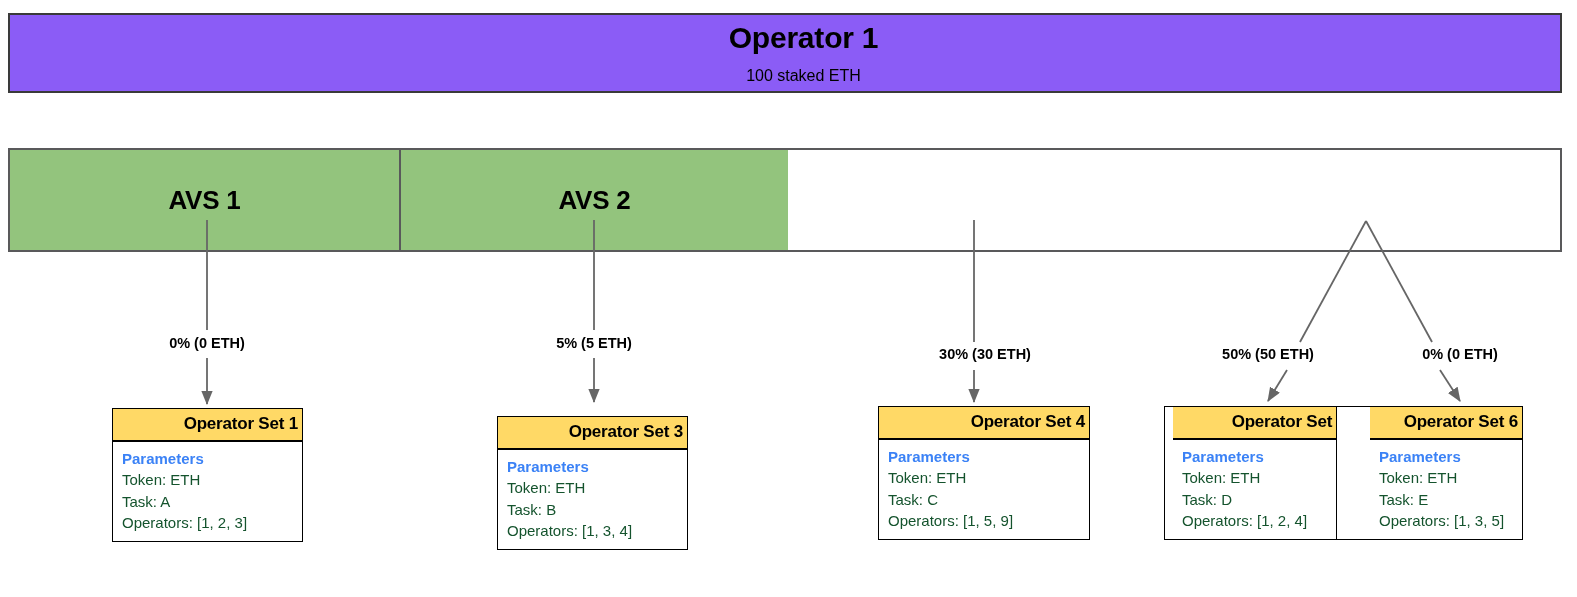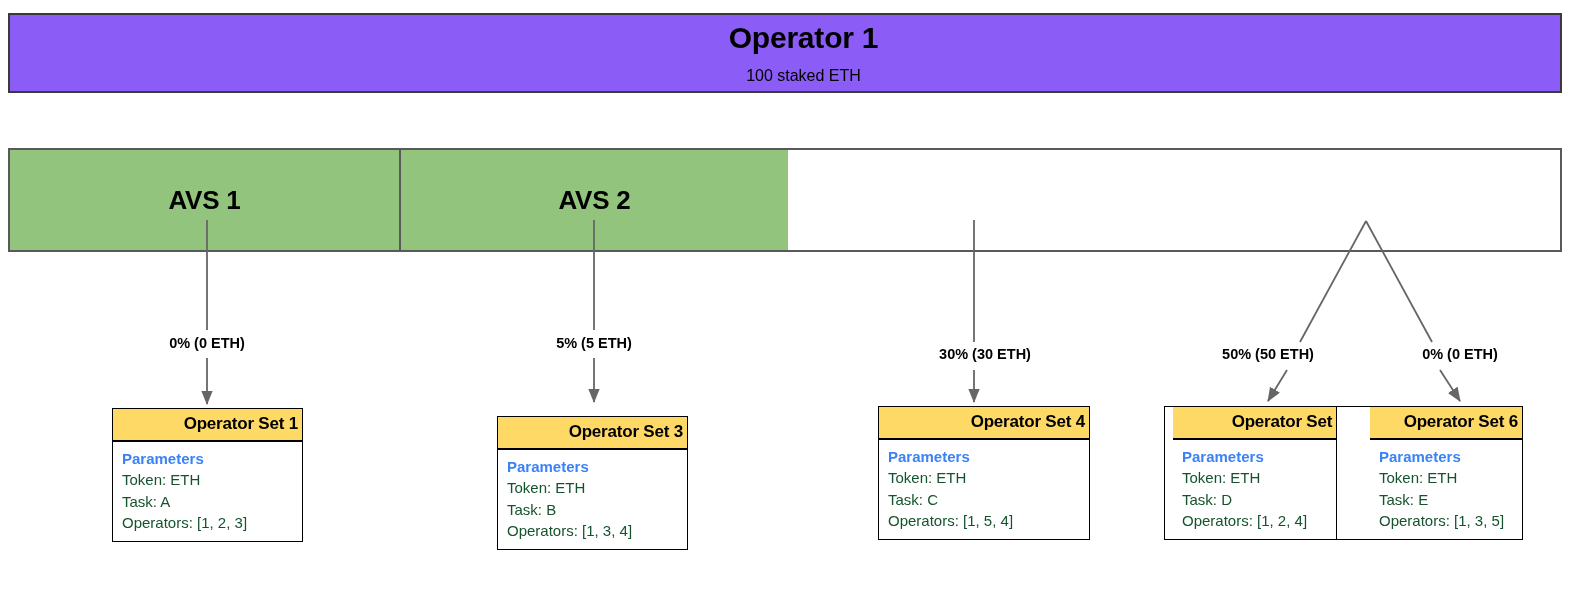--- a/index.html
+++ b/index.html
@@ -203,21 +203,21 @@
       <div class="param-line">Operators: [1, 3, 4]</div>
     </div>
   </div>
 
   <div class="opset" style="left:878px; top:406px; width:212px;">
     <div class="opset-title">Operator Set 4</div>
     <div class="opset-body">
       <div class="param-head">Parameters</div>
       <div class="param-line">Token: ETH</div>
       <div class="param-line">Task: C</div>
-      <div class="param-line">Operators: [1, 5, 4]</div>
+      <div class="param-line">Operators: [1, 5, 9]</div>
     </div>
   </div>
 
   <div class="opset" style="left:1164px; top:406px; width:187px;padding-left:8px;">
     <div class="opset-title">Operator Set 5</div>
     <div class="opset-body">
       <div class="param-head">Parameters</div>
       <div class="param-line">Token: ETH</div>
       <div class="param-line">Task: D</div>
       <div class="param-line">Operators: [1, 2, 4]</div>

